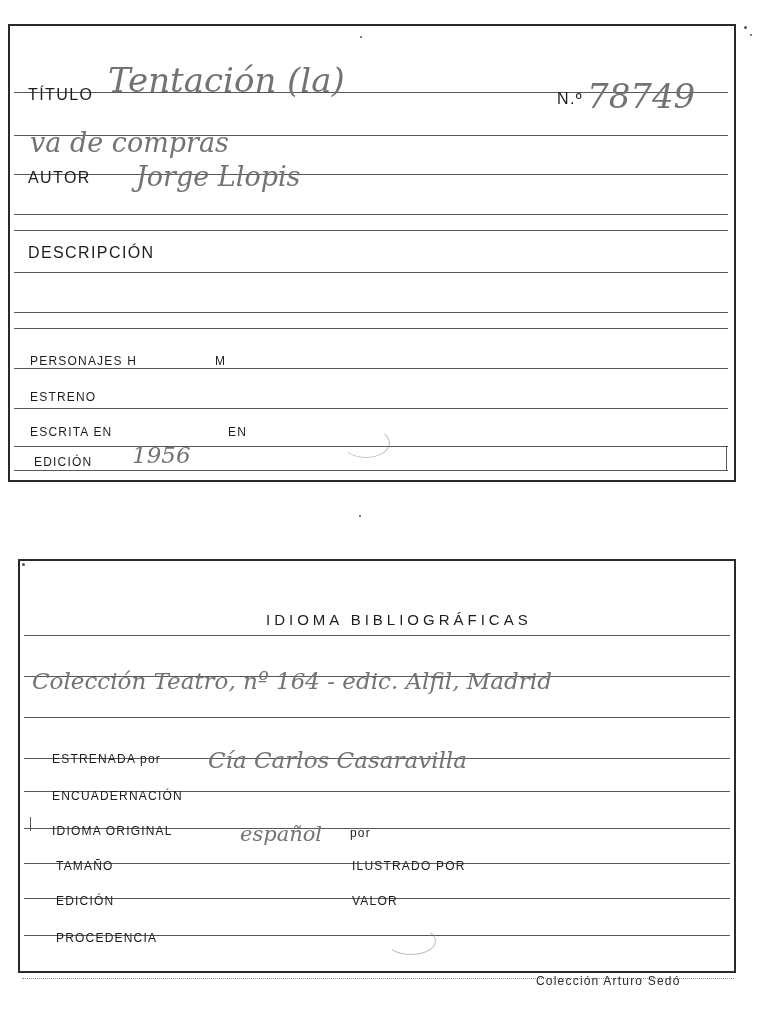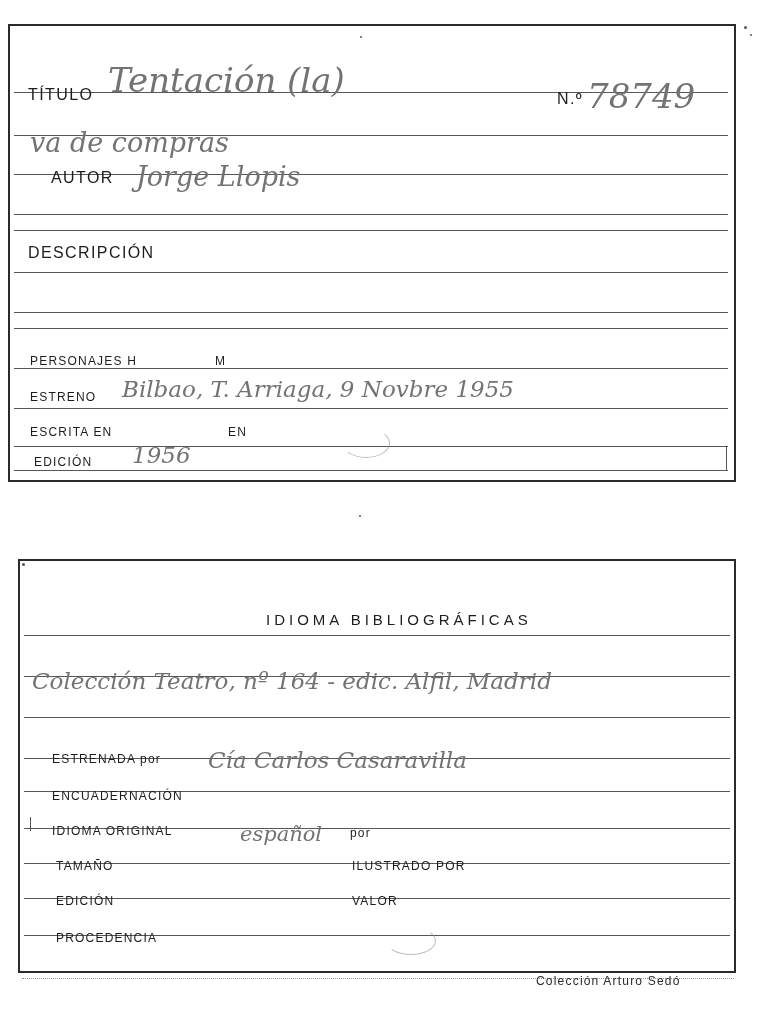--- a/index.html
+++ b/index.html
@@ -141,30 +141,29 @@
   <div class="rule" style="left:6px; top:446px; width:714px;"></div>
   <div class="vline" style="left:718px; top:422px; height:24px;"></div>
 
   <span class="lbl" style="left:20px; top:62px;">TÍTULO</span>
   <span class="hand big" style="left:100px; top:36px;">Tentación (la)</span>
   <span class="lbl" style="left:549px; top:66px;">N.º</span>
   <span class="hand big" style="left:579px; top:52px;">78749</span>
 
   <span class="hand mid" style="left:22px; top:103px;">va de compras</span>
 
-  <span class="lbl" style="left:20px; top:145px;margin-left:23px;">AUTOR</span>
+  <span class="lbl" style="left:20px; top:145px;">AUTOR</span>
   <span class="hand mid" style="left:128px; top:137px;">Jorge Llopis</span>
 
   <span class="lbl" style="left:20px; top:220px;">DESCRIPCIÓN</span>
 
   <span class="lbl small" style="left:22px; top:330px;">PERSONAJES H</span>
   <span class="lbl small" style="left:207px; top:330px;">M</span>
 
   <span class="lbl small" style="left:22px; top:366px;">ESTRENO</span>
-  <span class="hand sm" style="left:114px; top:352px;">Bilbao, T. Arriaga, 9 Novbre 1955</span>
 
   <span class="lbl small" style="left:22px; top:401px;">ESCRITA EN</span>
   <span class="lbl small" style="left:220px; top:401px;">EN</span>
 
   <span class="lbl small" style="left:26px; top:431px;">EDICIÓN</span>
   <span class="hand sm" style="left:124px; top:418px;">1956</span>
 
   <div class="smudge" style="left:334px; top:404px; width:46px; height:28px; border-top-color:transparent; border-left-color:transparent;"></div>
   <div class="speck" style="left:352px; top:12px; width:2px; height:2px;"></div>
 </div>

